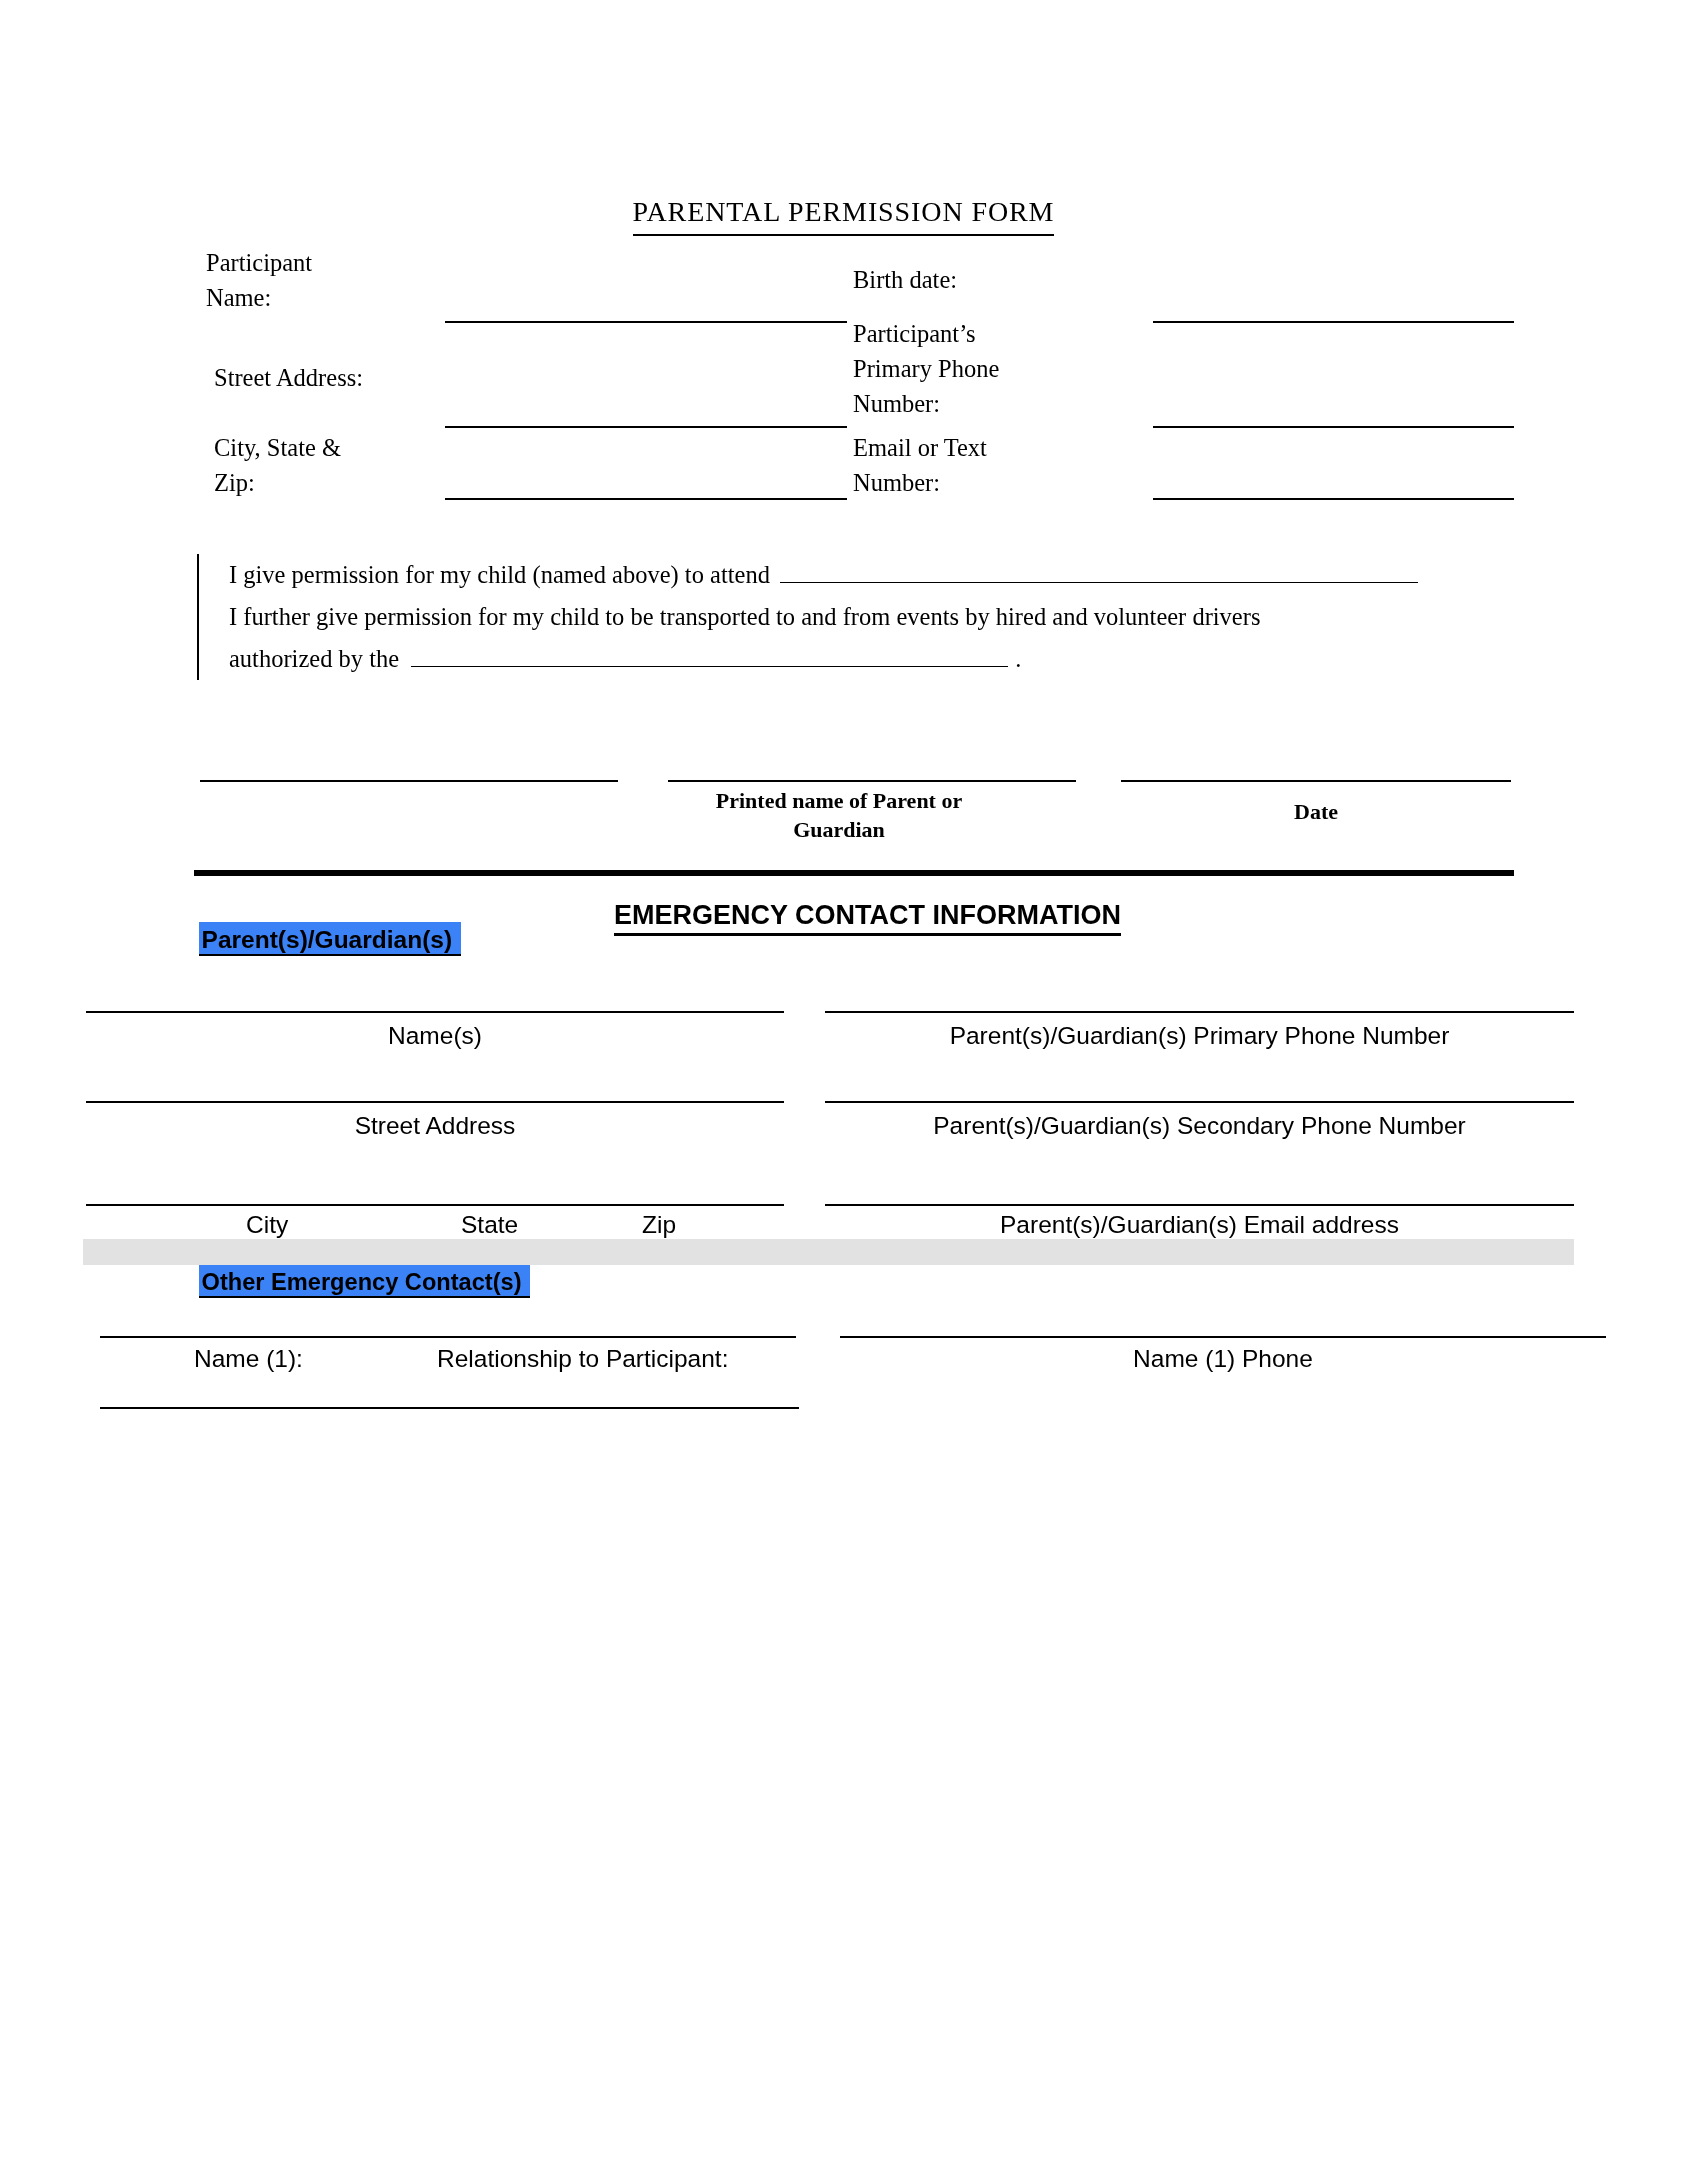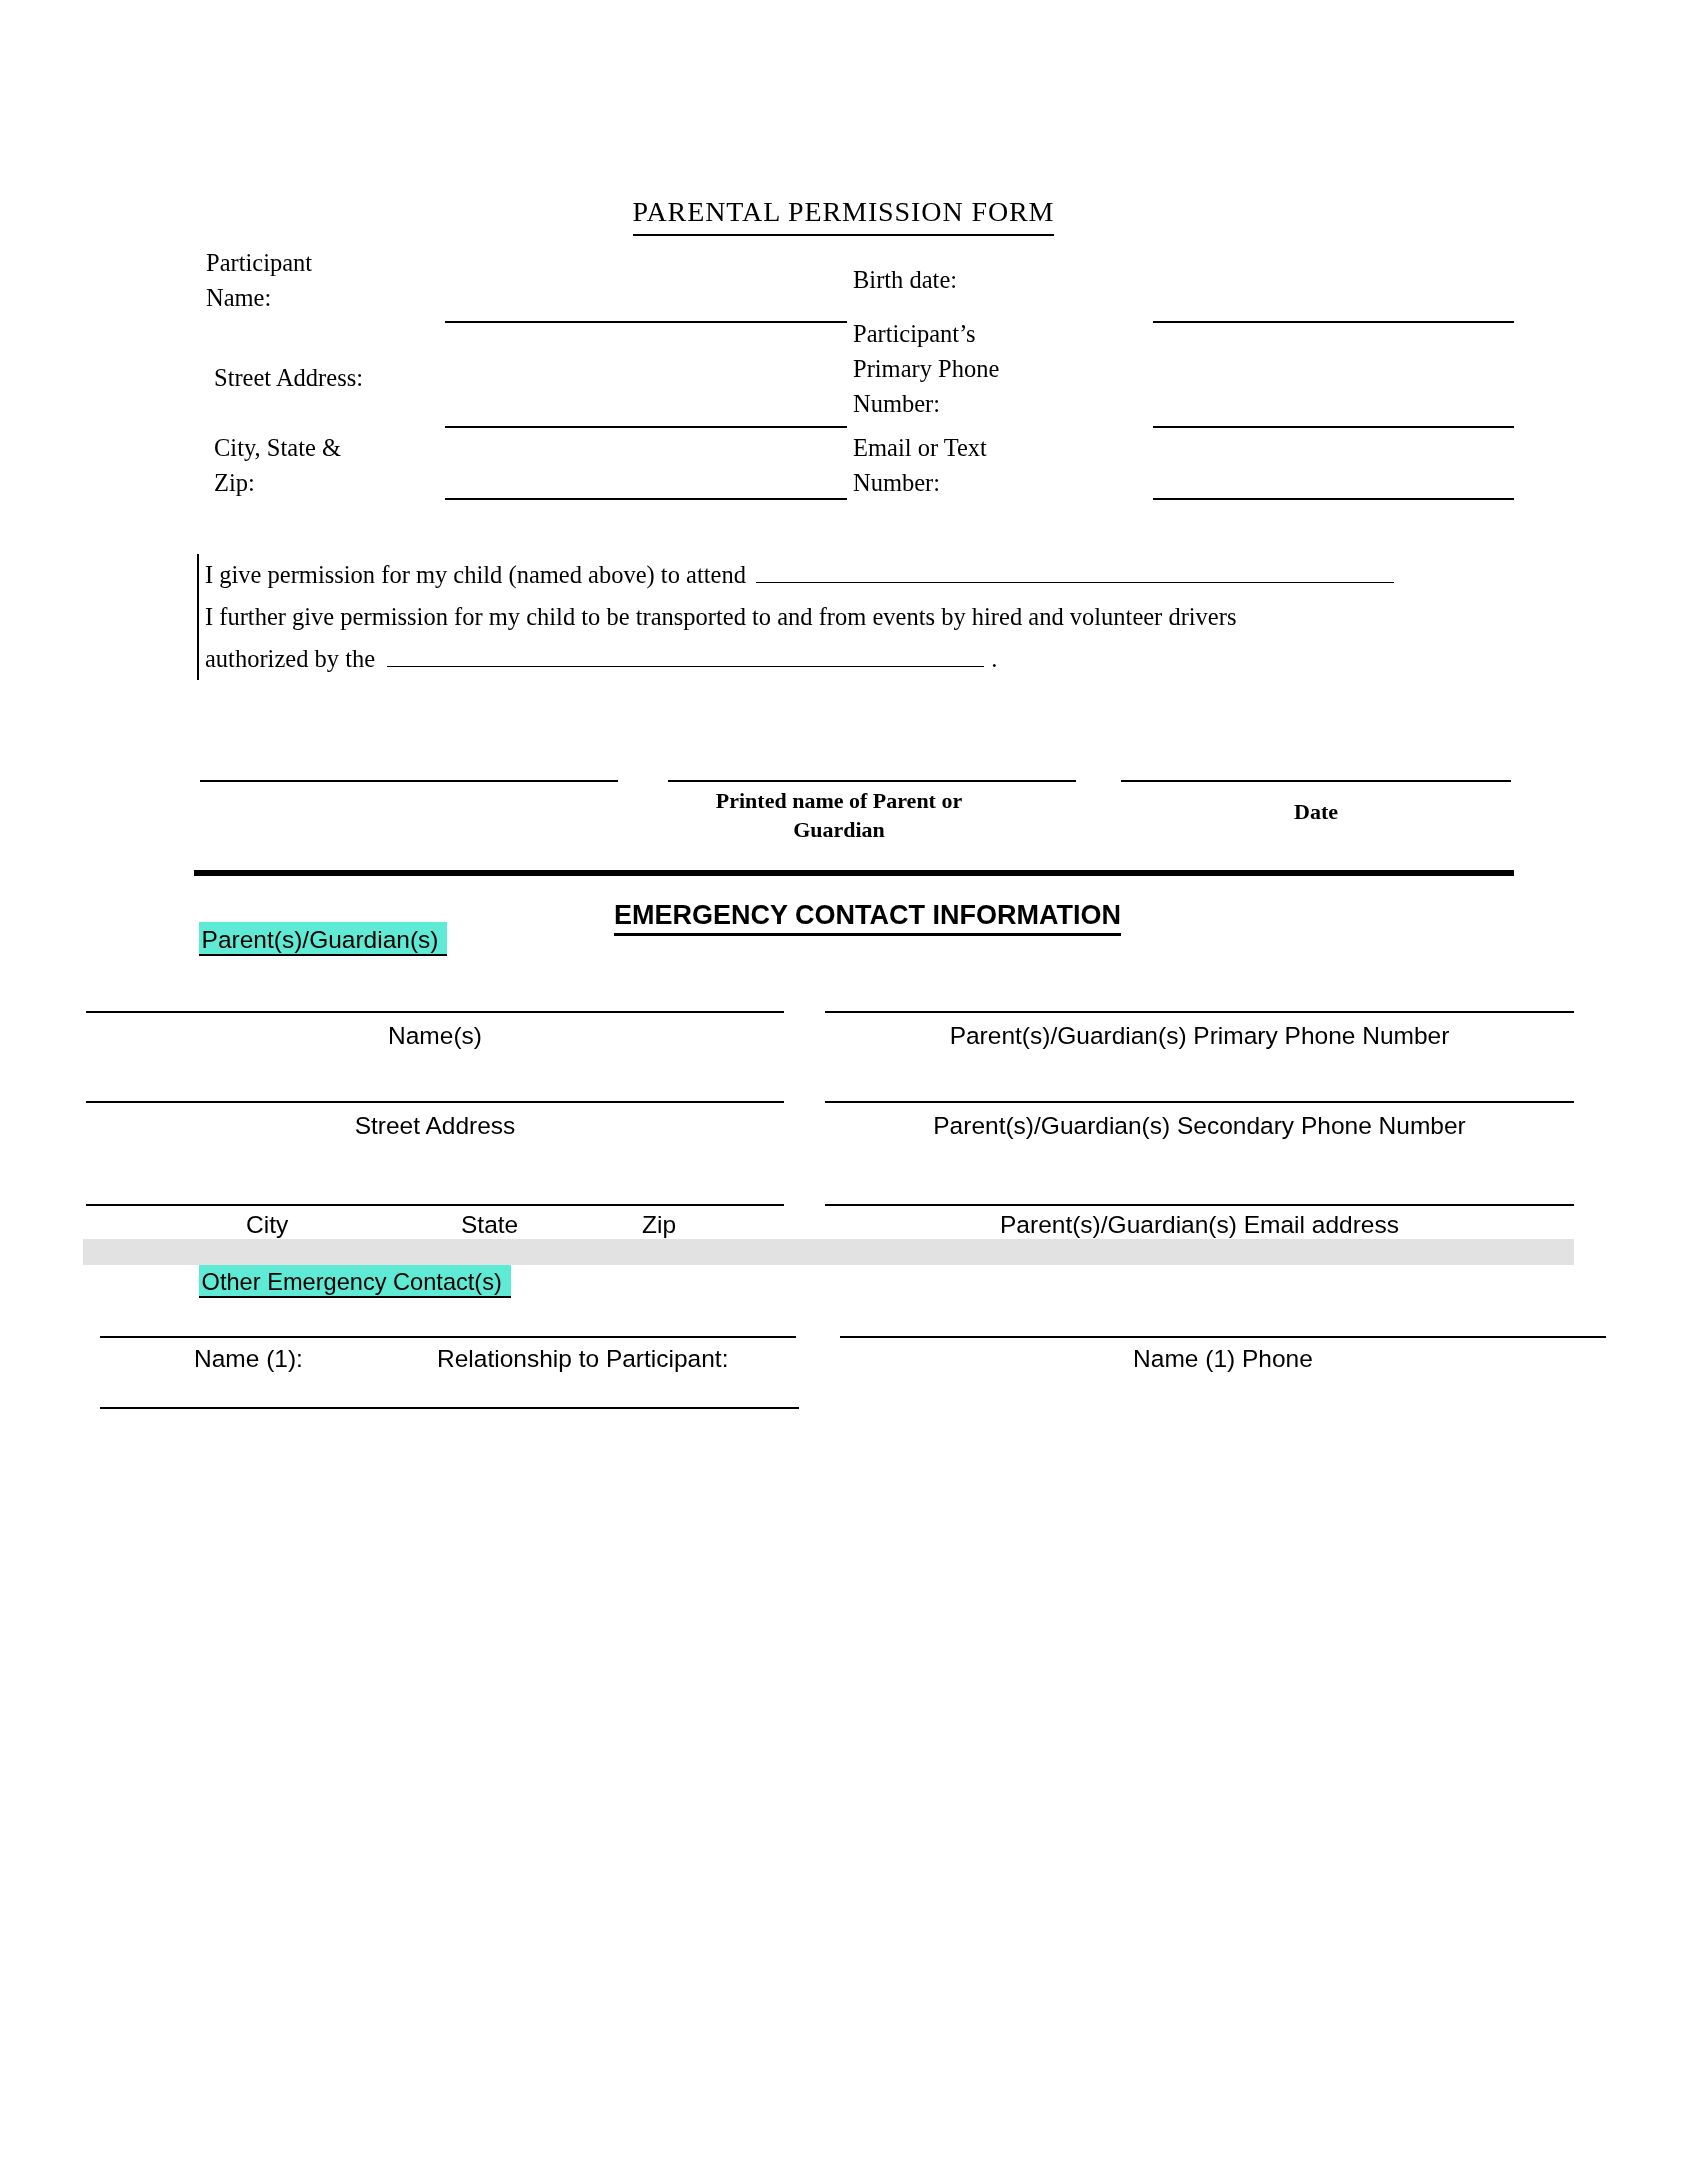--- a/index.html
+++ b/index.html
@@ -9,32 +9,32 @@
     overflow:hidden;margin:0 auto;
   }
   .abs{position:absolute;}
   
   .lbl{font-size:24.5px;line-height:35px;}
   .fill3{border-top:2.6px solid #000;height:0;}
   .title-text{
     font-size:28px;letter-spacing:0.9px;
     border-bottom:2.6px solid #000;padding-bottom:7px;
   }
-  .para{border-left:2.6px solid #000;padding-left:6px;font-size:24.5px;}
+  .para{border-left:2.6px solid #000;padding-left:30px;font-size:24.5px;}
   .pline{line-height:42px;white-space:nowrap;}
   .fill-inline{display:inline-block;border-bottom:1.7px solid #000;height:26px;}
   .sig-label{font-size:22px;font-weight:bold;text-align:center;line-height:29px;}
   .eheading{
     font-family:"Liberation Sans","DejaVu Sans",sans-serif;
     font-size:27px;font-weight:bold;border-bottom:3.5px solid #000;padding-bottom:2.6px;margin-left:48px;
   }
   .hl{
     font-family:"Liberation Sans","DejaVu Sans",sans-serif;
-    font-size:24.5px;font-weight:normal;display:inline-block;
-    background:#5eead4;border-bottom:2.6px solid #000;
+    font-size:24.5px;font-weight:bold;display:inline-block;
+    background:#3b82f6;border-bottom:2.6px solid #000;
     padding:3.5px 8.7px 0.9px 2.6px;
   }
   .rlabel{
     font-family:"Liberation Sans","DejaVu Sans",sans-serif;
     font-size:24.5px;text-align:center;
   }
   .rlabel-inline{
     font-family:"Liberation Sans","DejaVu Sans",sans-serif;
     font-size:24.5px;white-space:nowrap;
   }

